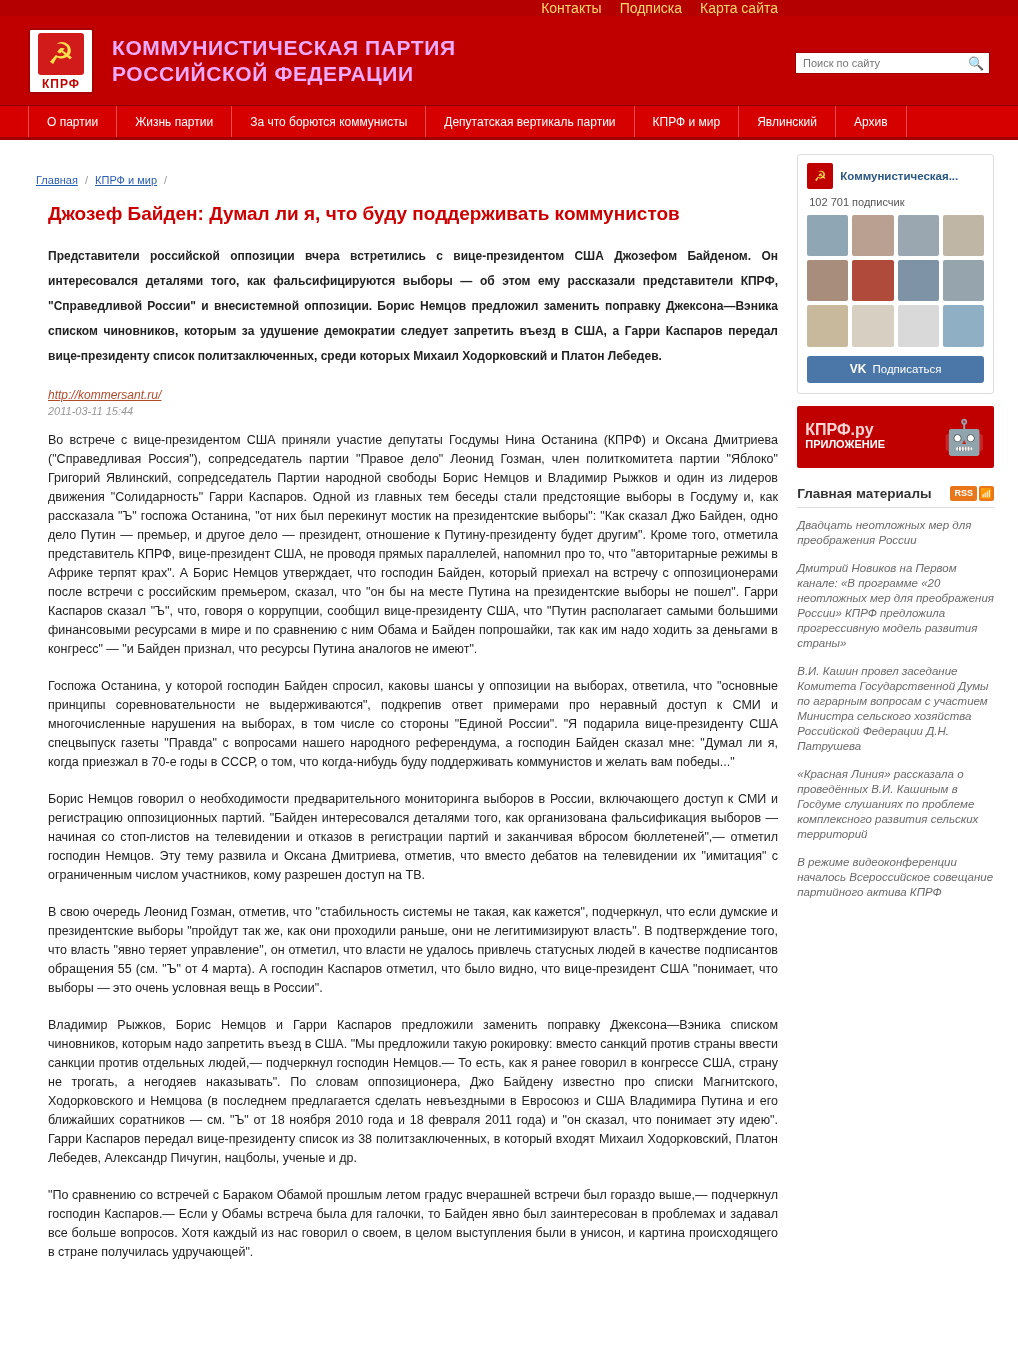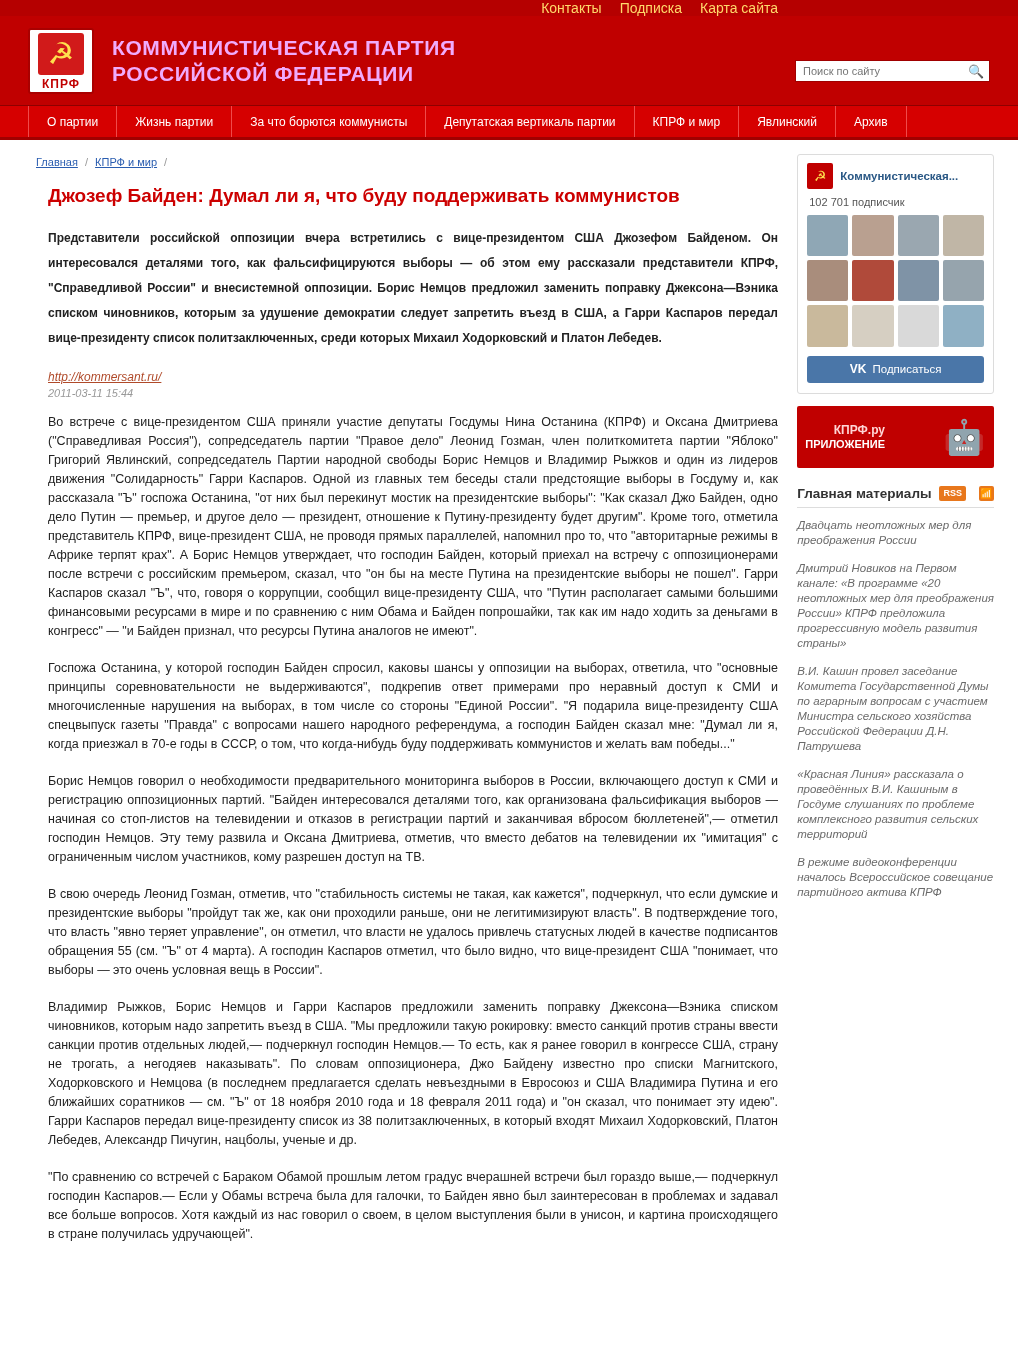--- a/index.html
+++ b/index.html
@@ -72,21 +72,21 @@
   .sitetitle {
     margin-left: 18px;
     color: #f0abfc;
     font-weight: bold;
     font-size: 21px;
     line-height: 26px;
     letter-spacing: 0.6px;
   }
   .searchbox {
     position: absolute;
-    right: 28px; top: 44px;
+    right: 28px; top: 36px;
     width: 195px; height: 22px;
     background: #fff;
     border: 1px solid #a00000;
     display: flex;
     align-items: flex-start;
   }
   .searchbox input {
     border: 0; outline: 0;
     height: 20px; flex: 1;
     font-size: 11px;
@@ -126,20 +126,21 @@
     padding: 0 24px;
     gap: 18px;
   }
   .main { width: 760px; padding-top: 10px; }
   .side { width: 198px; padding-top: 14px; }
 
   .crumbs {
     font-size: 11px;
     color: #777;
     padding: 6px 0 10px 12px;
+    margin-top: 18px;
   }
   .crumbs a { color: #2a5db0; text-decoration: underline; }
   .crumbs span.sep { color: #999; padding: 0 4px; }
 
   h1.title {
     color: #cc0000;
     font-size: 19px;
     line-height: 24px;
     margin: 6px 0 18px 24px;
     font-weight: bold;
@@ -230,38 +231,38 @@
     height: 62px;
     background: #c00000;
     border-radius: 2px;
     display: flex;
     align-items: center;
     padding: 0 8px;
     position: relative;
     overflow: hidden;
   }
   .banner .btxt { color: #fff; font-size: 11px; font-weight: bold; line-height: 14px; }
-  .banner .btxt .b1 { font-size: 12px; font-weight: bold; color:#ffd5d5;text-align:right; }
+  .banner .btxt .b1 { font-size: 16px; font-weight: bold; color:#ffd5d5; }
   .banner .droid {
     position: absolute; right: 6px; top: 8px;
     width: 46px; height: 46px;
     display:flex; align-items:center; justify-content:center;
     color: #a4c639; font-size: 34px;
   }
 
   .othermat {
     margin-top: 18px;
   }
   .othermat .omhead {
     display: flex; align-items: center; justify-content: space-between;
     border-bottom: 1px solid #ddd;
     padding-bottom: 6px;
   }
   .othermat .omtitle { font-size: 13.5px; font-weight: bold; color: #333; }
-  .rssgrp { display: flex; gap: 13px; }
+  .rssgrp { display: flex; gap: 2px; }
   .rsslabel {
     background: #e8771c; color:#fff; font-size: 9px; font-weight: bold;
     padding: 2px 4px; border-radius: 2px;
   }
   .rssicon {
     background: #e8771c; color:#fff; font-size: 10px;
     width: 15px; height: 15px; border-radius: 2px;
     display:flex; align-items:center; justify-content:center;
   }
   .omlist { margin-top: 10px; }

